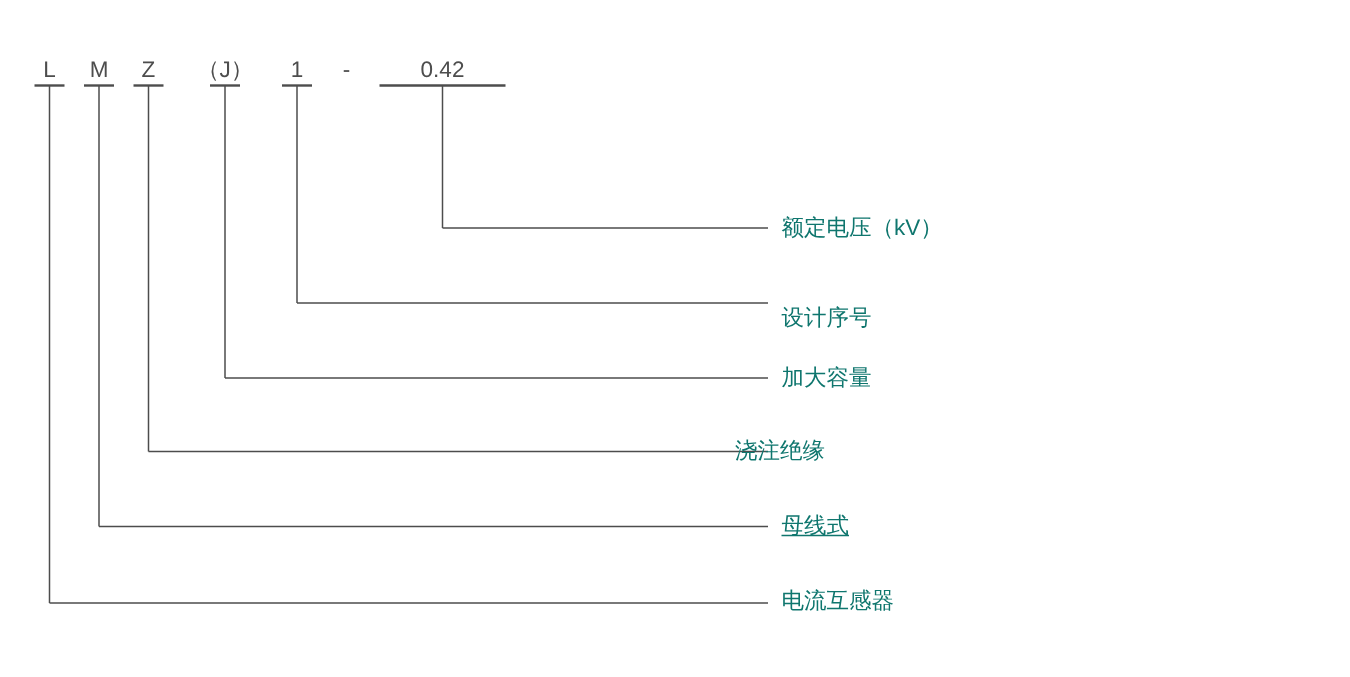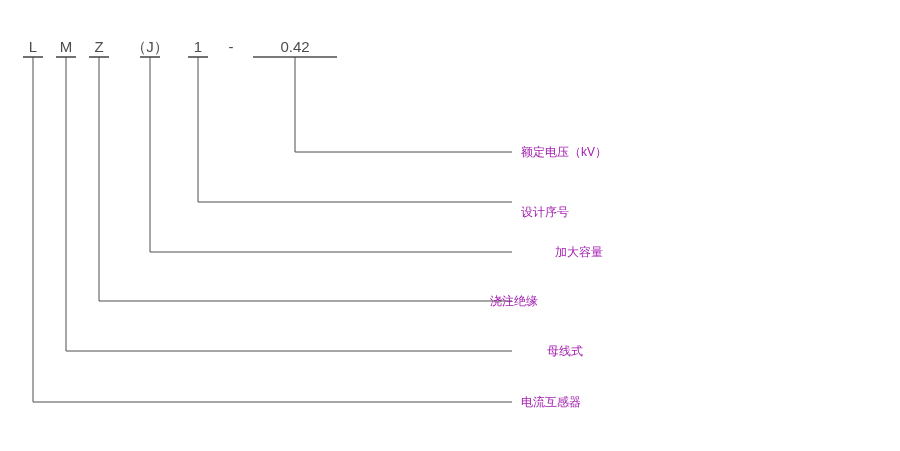--- a/index.html
+++ b/index.html
@@ -34,22 +34,22 @@
   .code-sep {
     position: absolute;
     color: #4d4d4d;
     font-size: 15px;
     line-height: 1;
     white-space: nowrap;
     transform: translateX(-50%);
   }
   .leader-label {
     position: absolute;
-    color: #a21caf;
-    font-size: 12px;
+    color: #0f766e;
+    font-size: 15px;
     line-height: 1;
     white-space: nowrap;
     transform: translateY(-50%);
   }
 </style>
 </head>
 <body>
 
 <div id="canvas">
 
@@ -79,18 +79,18 @@
   <div class="code-char" style="left:33px; top:39px;">L</div>
   <div class="code-char" style="left:66px; top:39px;">M</div>
   <div class="code-char" style="left:99px; top:39px;">Z</div>
   <div class="code-char" style="left:150px; top:39px;">（J）</div>
   <div class="code-char" style="left:198px; top:39px;">1</div>
   <div class="code-sep" style="left:231px; top:39px;">-</div>
   <div class="code-char" style="left:295px; top:39px;">0.42</div>
 
   <div class="leader-label" style="left:521px; top:152px;">额定电压（kV）</div>
   <div class="leader-label" style="left:521px; top:202px;margin-top:10px;">设计序号</div>
-  <div class="leader-label" style="left:521px; top:252px;margin-left:34px;">加大容量</div>
+  <div class="leader-label" style="left:521px; top:252px;">加大容量</div>
   <div class="leader-label" style="left:490px; top:301px;">浇注绝缘</div>
-  <div class="leader-label" style="left:547px; top:351px;">母线式</div>
-  <div class="leader-label" style="left:521px; top:402px;">电流互感器</div>
+  <div class="leader-label" style="left:521px; top:351px;text-decoration:underline;">母线式</div>
+  <div class="leader-label" style="left:521px; top:402px;font-family:Liberation Serif, serif;">电流互感器</div>
 
 </div>
 
 </body></html>

